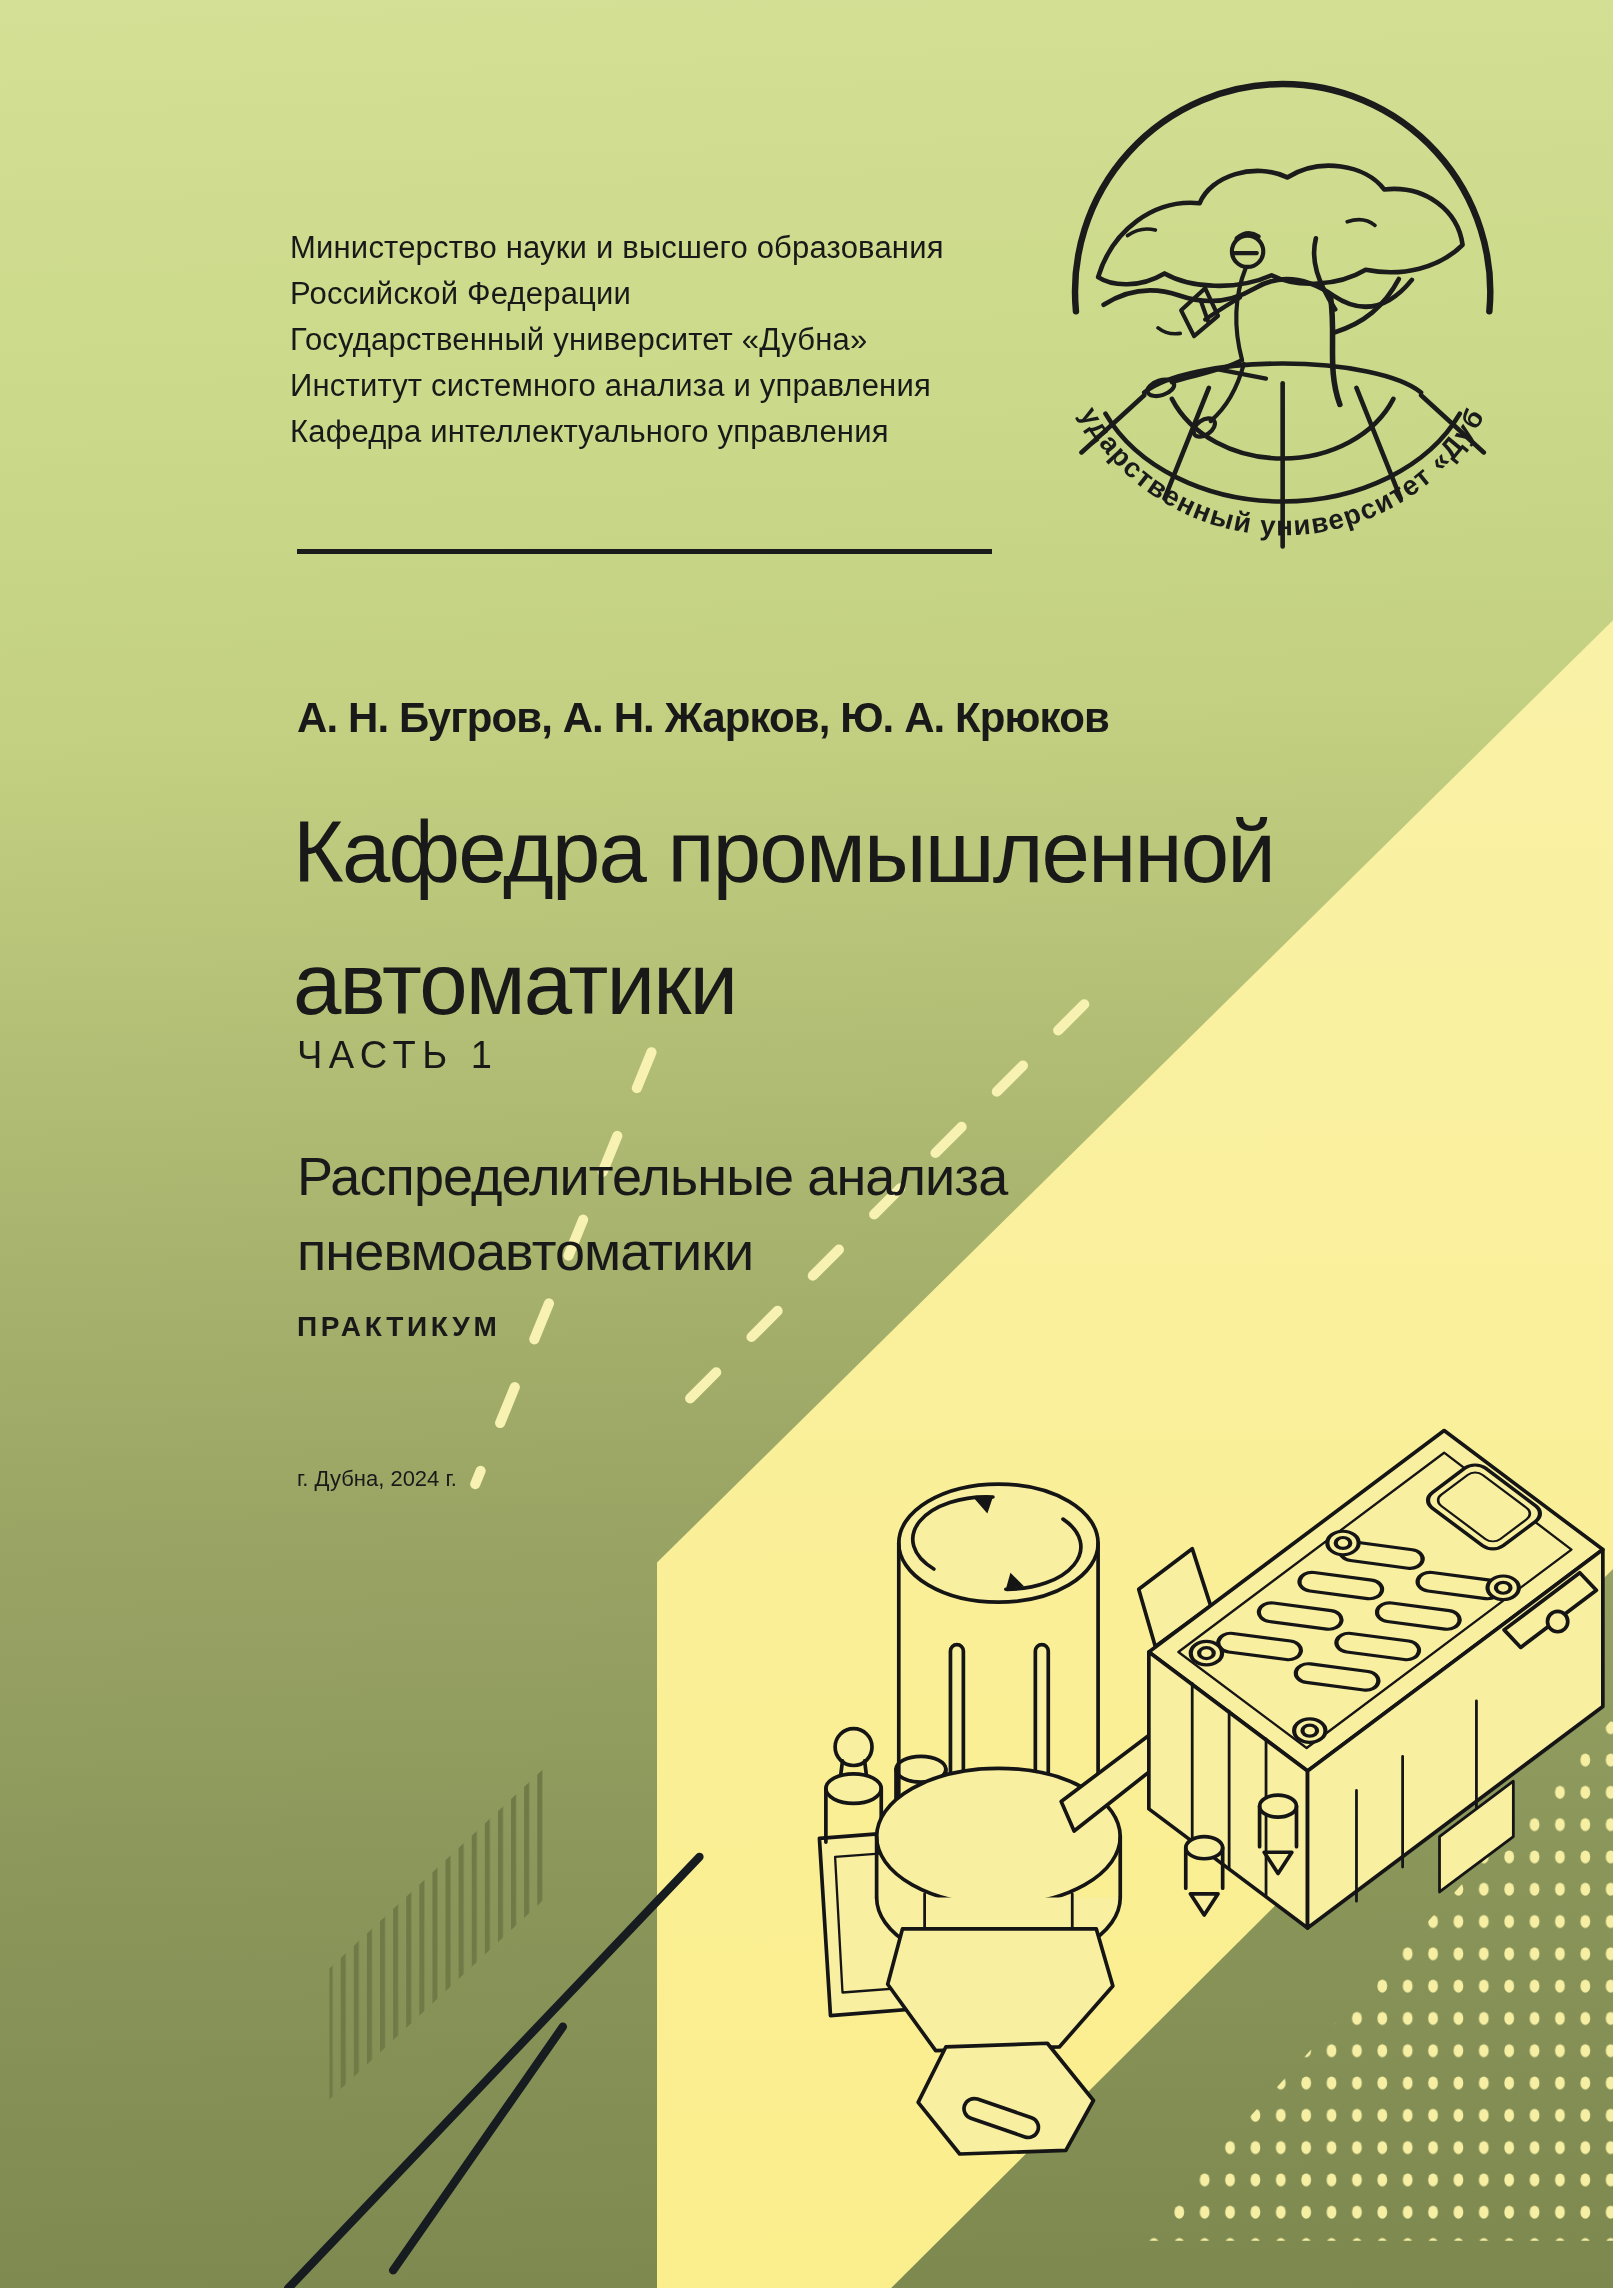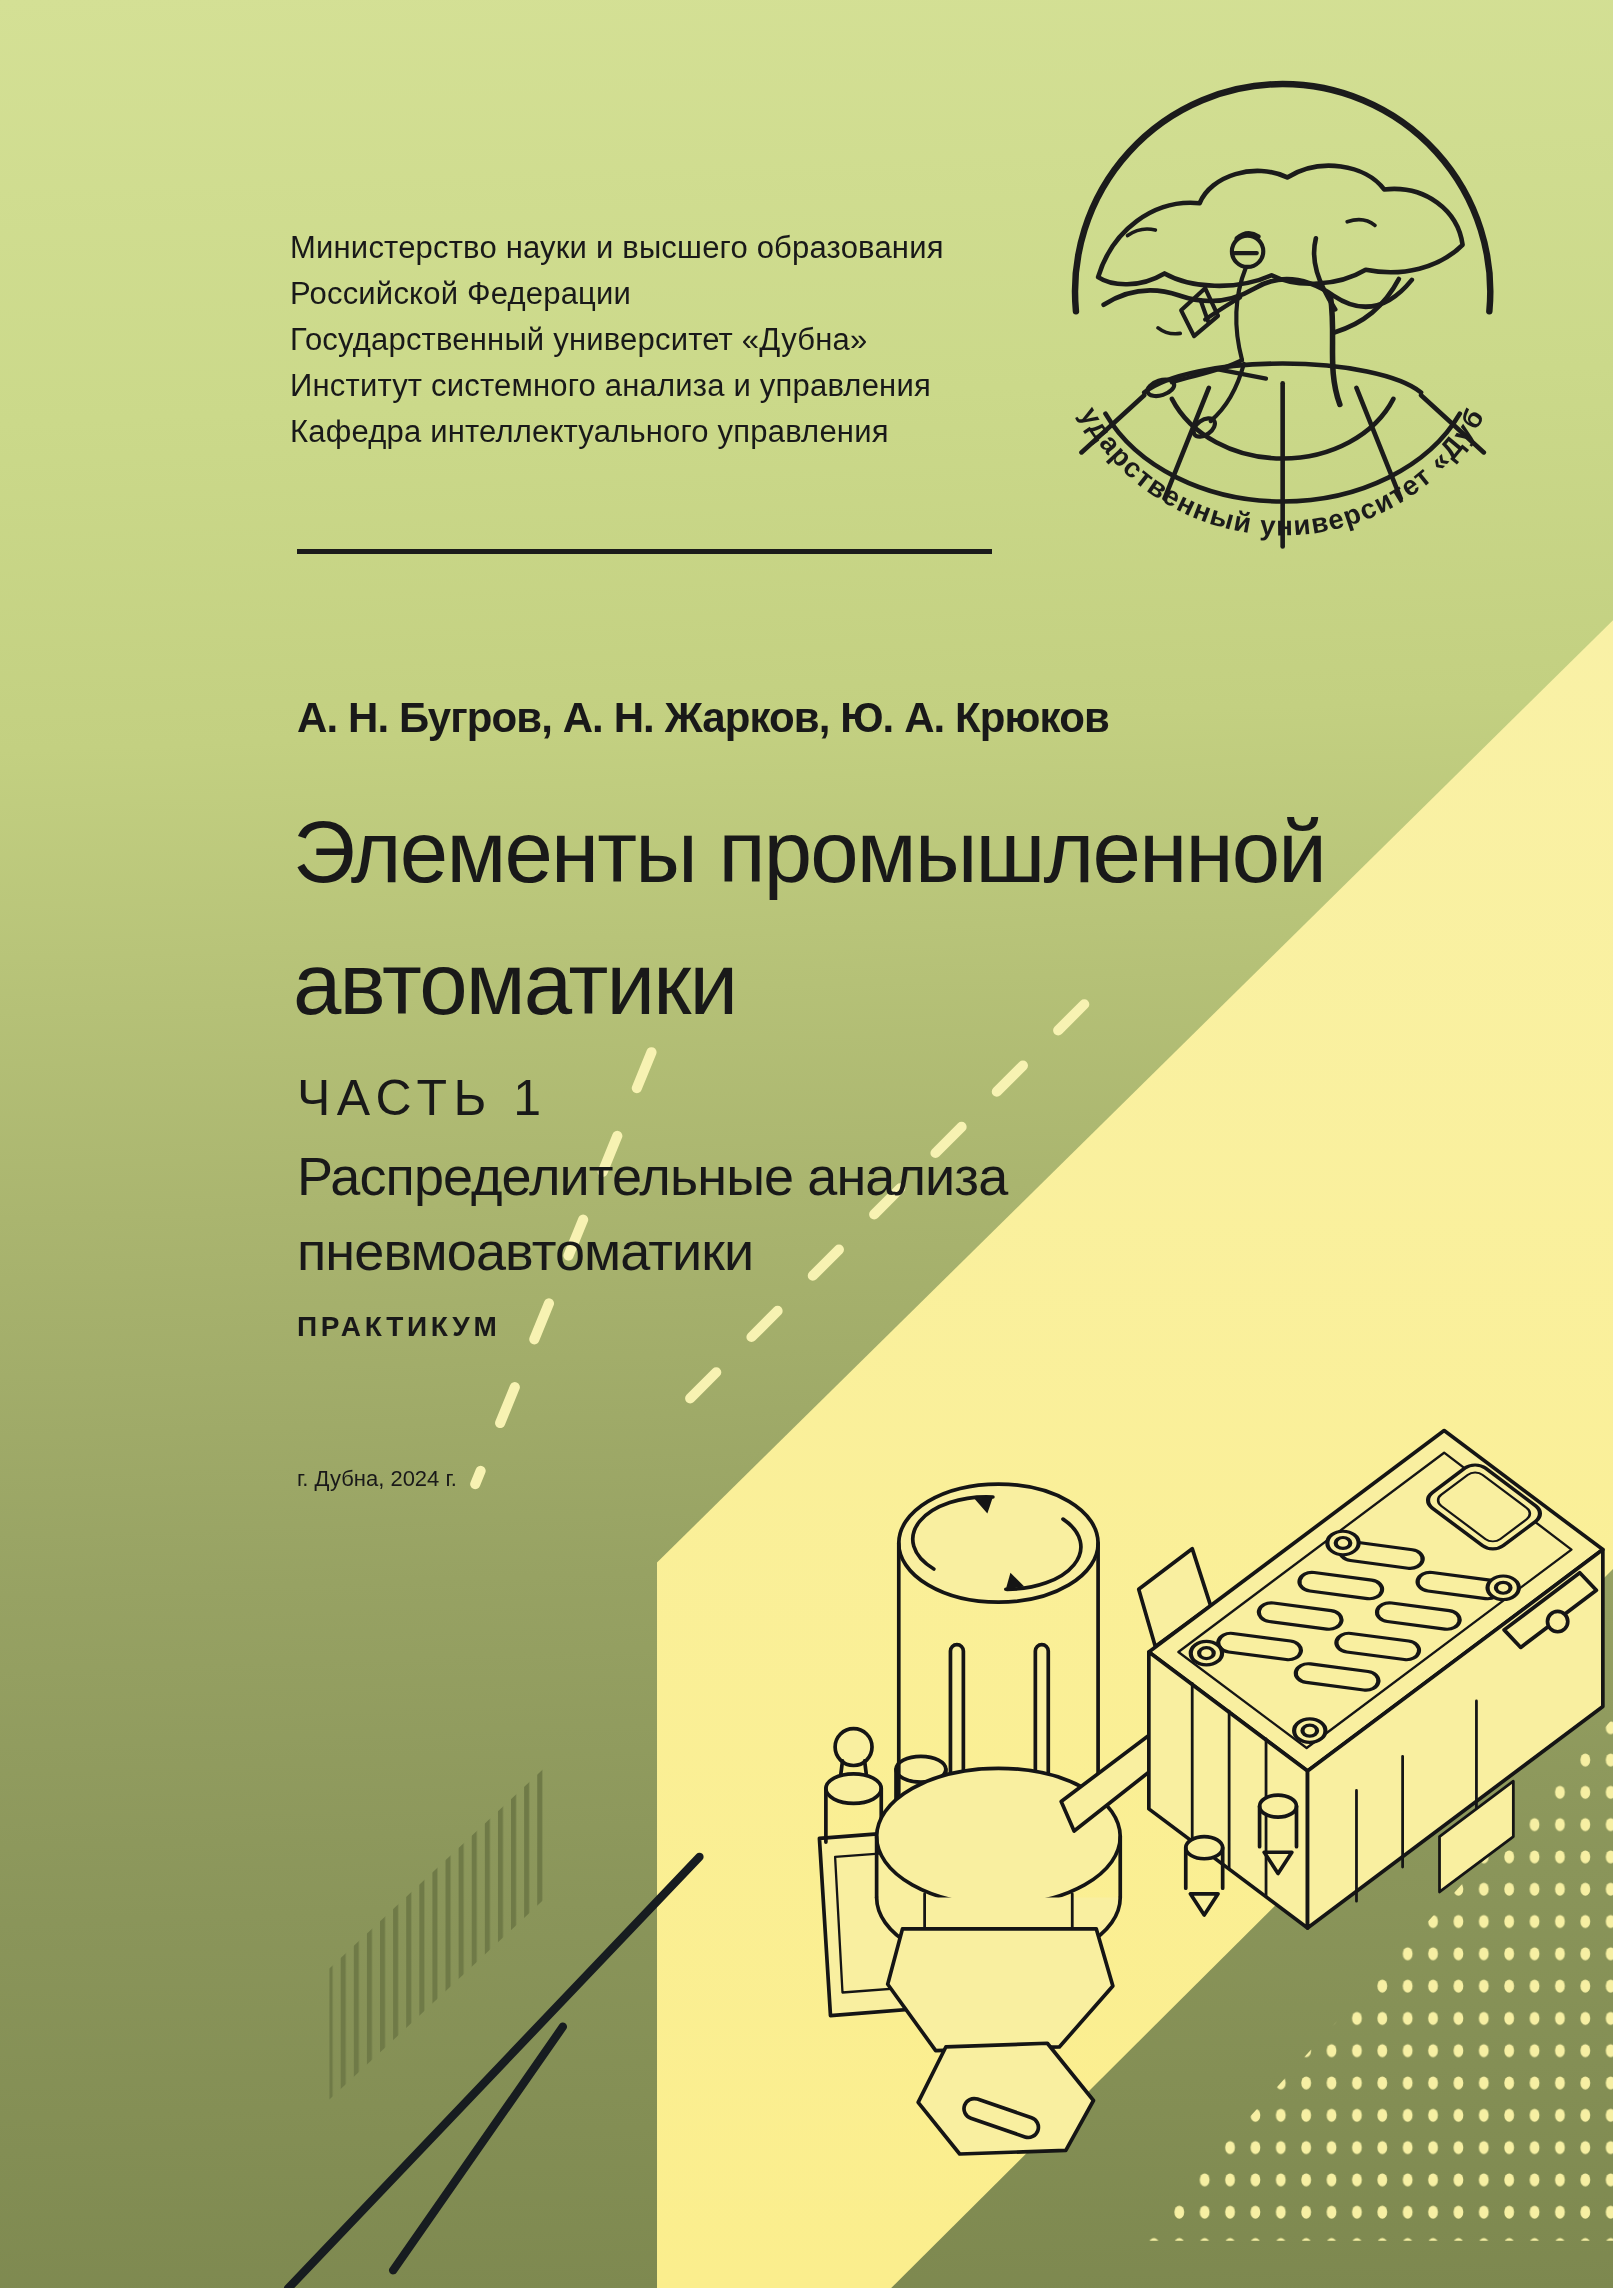--- a/index.html
+++ b/index.html
@@ -7,21 +7,21 @@
     position:relative;width:1613px;height:2289px;overflow:hidden;
     font-family:"Liberation Sans", sans-serif;color:#191919;
     background:linear-gradient(178deg,#d4e095 0%,#cbd98a 18%,#c3d081 32%,#aab56f 52%,#97a263 68%,#8a955a 82%,#7d884f 100%);
   }
   .abs{position:absolute;}
   svg.decor{position:absolute;left:0;top:0;}
   .institution{left:290px;top:225px;font-size:31px;line-height:46px;font-weight:500;letter-spacing:0.2px;white-space:nowrap;}
   .rule{left:297px;top:549px;width:695px;height:4.6px;background:#1b1b1b;}
   .authors{left:297px;top:694px;font-size:42px;font-weight:700;letter-spacing:-0.9px;white-space:nowrap;}
   .title{left:293px;top:786px;font-size:87px;line-height:132px;font-weight:500;letter-spacing:-1.8px;white-space:nowrap;}
-  .part{left:297px;top:1069px;font-size:50px;font-weight:500;letter-spacing:6.5px;white-space:nowrap;}
+  .part{left:297px;top:1034px;font-size:38px;font-weight:500;letter-spacing:6.5px;white-space:nowrap;}
   .subtitle{left:297px;top:1139px;font-size:54px;line-height:75px;font-weight:500;letter-spacing:-0.9px;white-space:nowrap;}
   .practicum{left:297px;top:1311px;font-size:28px;font-weight:700;letter-spacing:3.7px;}
   .placeyear{left:297px;top:1466px;font-size:22px;font-weight:500;letter-spacing:0px;}
 </style>
 </head>
 <body>
 
 <div class="cover">
 
   <svg class="decor" width="1613" height="2289" viewBox="0 0 1748 2480">
@@ -177,21 +177,21 @@
     <div>Государственный университет «Дубна»</div>
     <div>Институт системного анализа и управления</div>
     <div>Кафедра интеллектуального управления</div>
   </div>
 
   <div class="abs rule"></div>
 
   <div class="abs authors">А. Н. Бугров, А. Н. Жарков, Ю. А. Крюков</div>
 
   <div class="abs title">
-    <div>Элементы промышленной</div>
+    <div>Кафедра промышленной</div>
     <div>автоматики</div>
   </div>
 
   <div class="abs part">ЧАСТЬ 1</div>
 
   <div class="abs subtitle">
     <div>Распределительные анализа</div>
     <div>пневмоавтоматики</div>
   </div>
 

